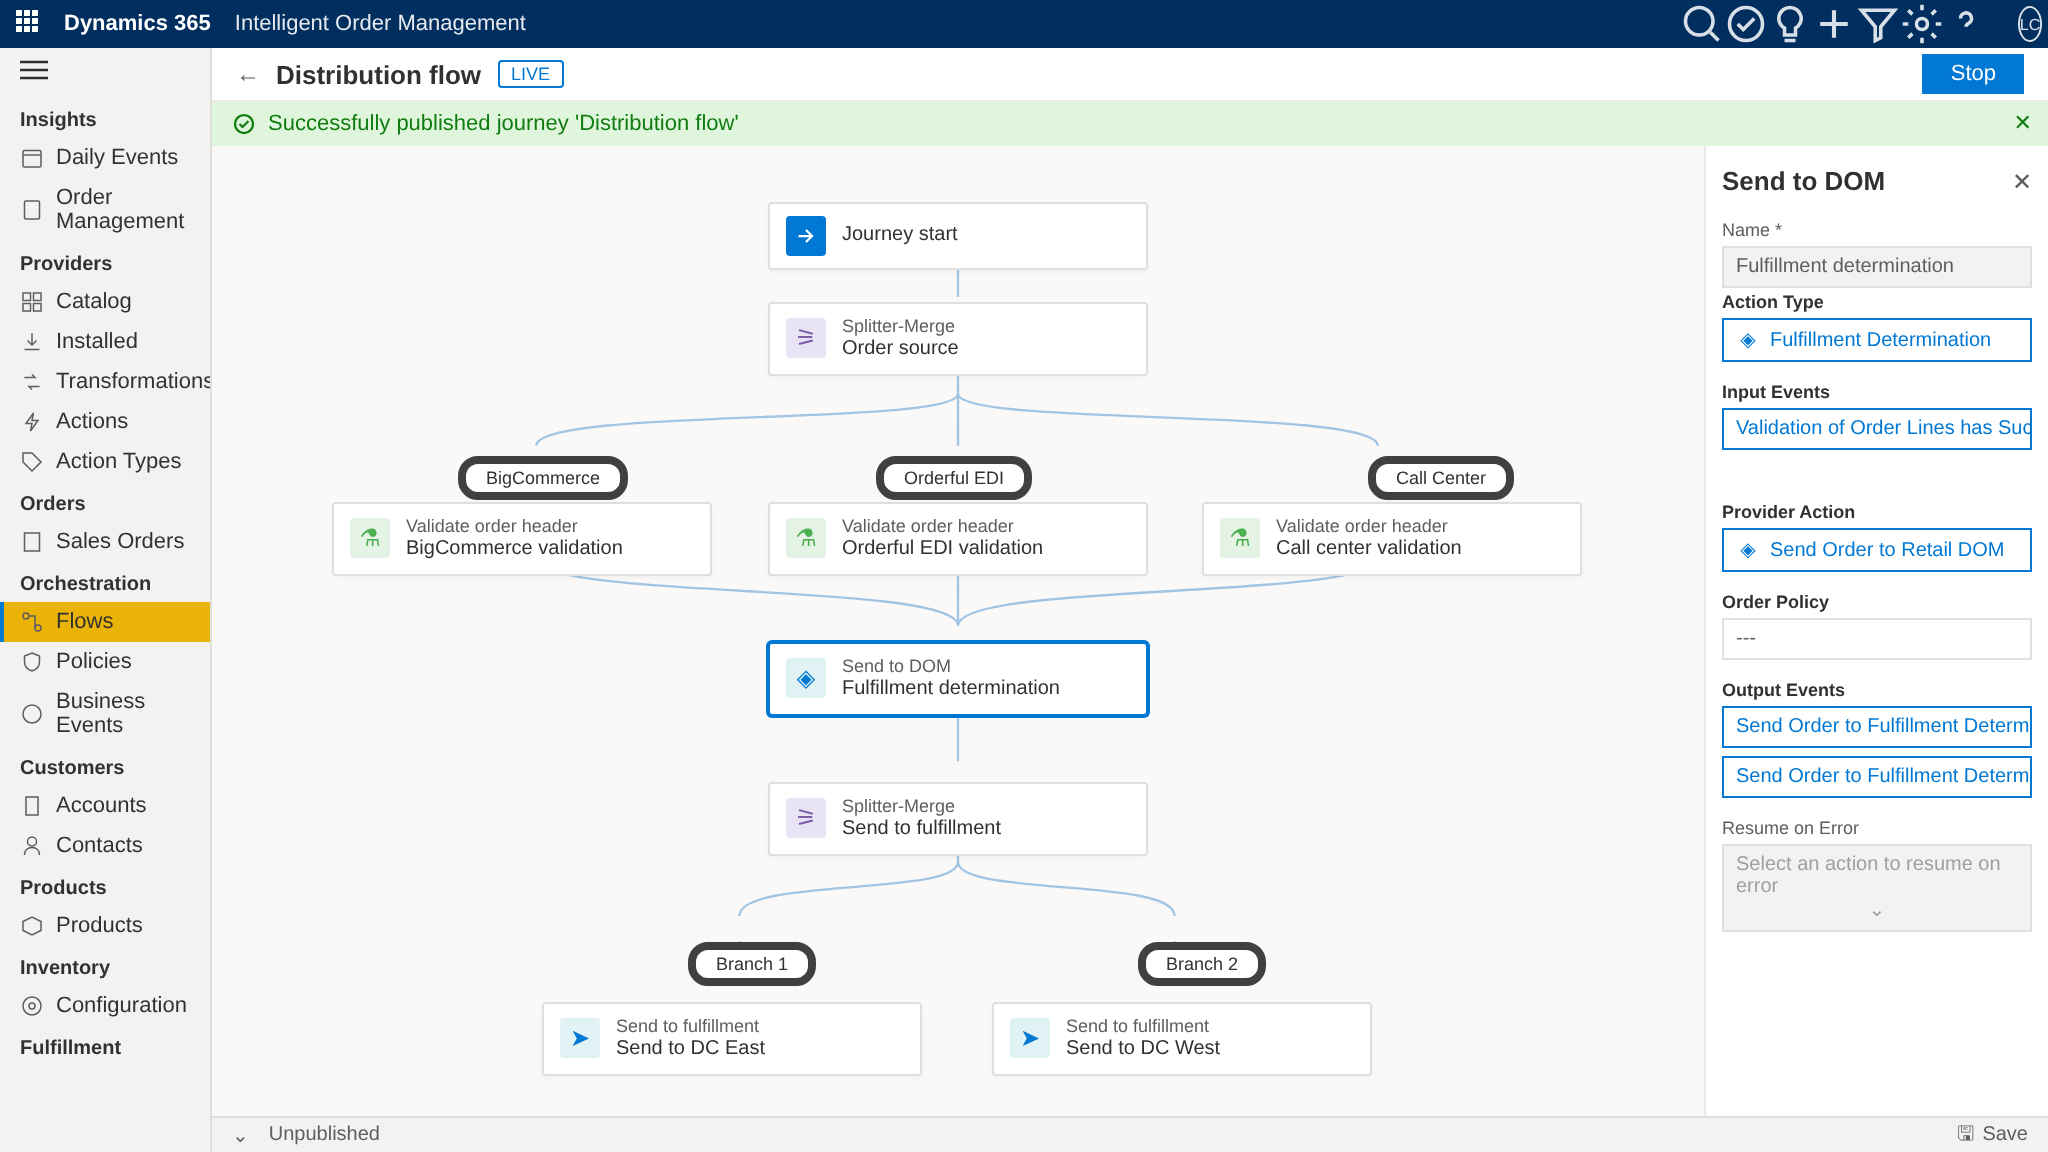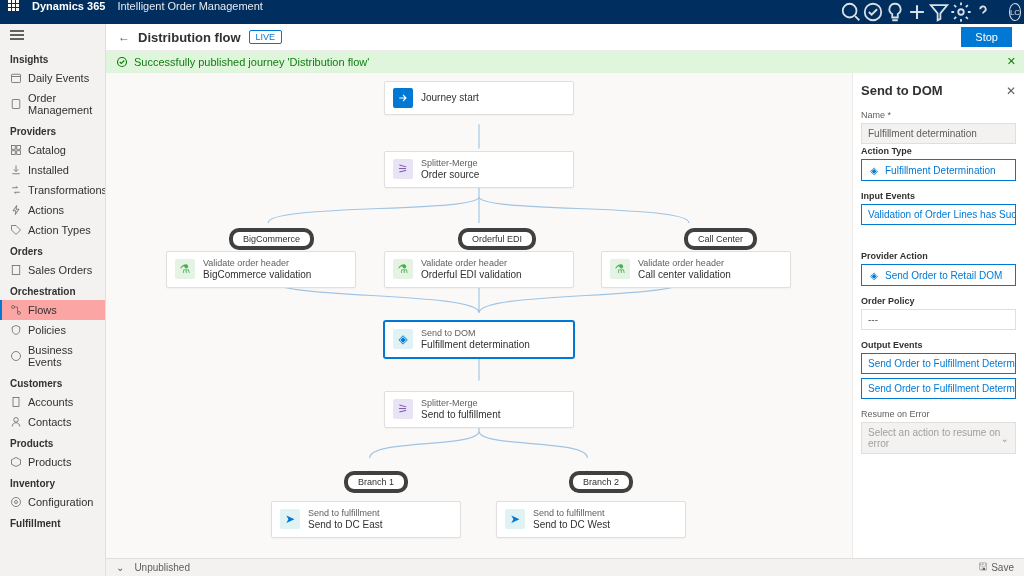--- a/index.html
+++ b/index.html
@@ -1,33 +1,33 @@
 <!DOCTYPE html>
 <html><head>
 <meta charset="utf-8">
 <style>
 * { margin: 0; padding: 0; box-sizing: border-box; font-family: "Segoe UI", -apple-system, sans-serif; }
 body { width: 1024px; height: 576px; overflow: hidden; background: #fff; font-size: 12px; color: #323130; }
 
 
-.topbar { height: 24px; background: #002e5f; display: flex; align-items: flex-start; color: #fff; font-size: 11px; padding: 0 8px; }
+.topbar { height: 24px; background: #002e5f; display: flex; align-items: center; color: #fff; font-size: 11px; padding: 0 8px; }
 .topbar .waffle { width: 14px; height: 14px; margin-right: 10px; display: grid; grid-template-columns: repeat(3,3px); grid-template-rows: repeat(3,3px); gap: 1px; }
 .topbar .waffle span { background: #fff; }
 .topbar .brand { font-weight: 600; margin-right: 12px; }
 .topbar .app { opacity: .9; }
 .topbar .spacer { flex: 1; }
 .topbar .ticon { width: 22px; height: 24px; display: flex; align-items: center; justify-content: center; opacity: .85; }
 .topbar .avatar { width: 18px; height: 18px; border-radius: 50%; border: 1px solid #fff; display: flex; align-items: center; justify-content: center; font-size: 8px; margin-left: 20px; }
 
 
 .sidebar { position: absolute; top: 24px; left: 0; width: 106px; bottom: 0; background: #f3f2f1; border-right: 1px solid #e1dfdd; overflow: hidden; font-size: 11px; }
 .sidebar .hamburger { padding: 6px 10px; }
 .sb-section { padding: 6px 10px 3px; font-weight: 600; font-size: 10px; color: #323130; }
 .sb-item { display: flex; align-items: center; padding: 4px 10px; gap: 6px; color: #323130; cursor: pointer; }
-.sb-item.active { background: #fca5a5; border-left: 2px solid #0078d4; padding-left: 8px; }
+.sb-item.active { background: #eab308; border-left: 2px solid #0078d4; padding-left: 8px; }
 .sb-item .sicon { width: 12px; height: 12px; display: flex; align-items: center; justify-content: center; color: #605e5c; }
 .sb-item .sicon svg { width: 12px; height: 12px; }
 
 
 .page { position: absolute; top: 24px; left: 106px; right: 0; bottom: 0; display: flex; flex-direction: column; }
 .page-header { height: 27px; display: flex; align-items: center; padding: 0 12px; border-bottom: 1px solid #edebe9; }
 .page-header .title { font-size: 13px; font-weight: 600; margin-right: 8px; }
 .live-badge { border: 1px solid #0078d4; color: #0078d4; font-size: 9px; padding: 1px 6px; border-radius: 2px; }
 .page-header .spacer { flex: 1; }
 .btn-primary { background: #0078d4; color: #fff; border: none; padding: 4px 14px; font-size: 11px; cursor: pointer; }
@@ -60,21 +60,21 @@
 
 
 .props-header { display: flex; align-items: center; justify-content: space-between; margin-bottom: 12px; }
 .props-header h3 { font-size: 13px; font-weight: 600; }
 .props-header .close { cursor: pointer; color: #605e5c; font-size: 12px; }
 .plabel { font-size: 9px; color: #605e5c; margin-bottom: 3px; margin-top: 8px; }
 .pinput { width: 100%; border: 1px solid #e1dfdd; background: #f3f2f1; padding: 4px 6px; font-size: 10px; color: #605e5c; }
 .pbox { width: 100%; border: 1px solid #0078d4; padding: 4px 6px; font-size: 10px; color: #0078d4; display: flex; align-items: center; gap: 5px; margin-bottom: 4px; background: #fff; overflow: hidden; text-overflow: ellipsis; white-space: nowrap; }
 .pbox .bicon { width: 12px; height: 12px; display: flex; align-items: center; justify-content: center; flex-shrink: 0; }
 .pplain { width: 100%; border: 1px solid #e1dfdd; padding: 4px 6px; font-size: 10px; color: #605e5c; background: #fff; }
-.pselect { width: 100%; border: 1px solid #e1dfdd; padding: 4px 6px; font-size: 10px; color: #a19f9d; background: #f3f2f1; display: flex; justify-content: space-between; align-items: center; }
+.pselect { width: 100%; border: 1px solid #e1dfdd; padding: 4px 6px; font-size: 10px; color: #a19f9d; background: #f3f2f1; display: flex; justify-content: space-between; align-items: center; flex-direction: column; }
 
 
 .footer { position: absolute; left: 106px; right: 0; bottom: 0; height: 18px; background: #f3f2f1; border-top: 1px solid #e1dfdd; display: flex; align-items: center; font-size: 10px; color: #605e5c; padding: 0 10px; }
 .footer .spacer { flex: 1; }
 </style>
 </head>
 <body>
 
 <div class="topbar">
   <div class="waffle">
@@ -309,41 +309,41 @@
       <svg class="lines" viewBox="0 0 746 520">
         <path d="M373 53 V78"></path>
         <path d="M373 112 V128 M373 128 C373 145 155 135 155 155 M373 128 V155 M373 128 C373 145 590 135 590 155"></path>
         <path d="M155 168 V178 M373 168 V178 M590 168 V178"></path>
         <path d="M155 213 C155 235 373 225 373 248 M373 213 V248 M590 213 C590 235 373 225 373 248"></path>
         <path d="M373 283 V318"></path>
         <path d="M373 353 V370 M373 370 C373 388 260 378 260 398 M373 370 C373 388 485 378 485 398"></path>
         <path d="M260 411 V428 M485 411 V428"></path>
       </svg>
 
-      <div class="node" style="left:278px; top:8px;">
+      <div class="node" style="left:278px; top:28px;">
         <div class="nicon blue">
             <svg width="12" height="12" viewBox="0 0 16 16" fill="#fff">
               <path d="M3 8h8M8 4l4 4-4 4" stroke="#fff" stroke-width="1.5" fill="none"></path>
             </svg>
           </div>
         <div class="ntext">
             <span class="ntitle">Journey start</span>
           </div>
       </div>
 
       <div class="node" style="left:278px; top:78px;">
         <div class="nicon lav">⚞</div>
         <div class="ntext">
             <span class="nsub">Splitter-Merge</span>
             <span class="ntitle">Order source</span>
           </div>
       </div>
 
       <div class="pill" style="left:123px; top:155px;">BigCommerce</div>
-      <div class="pill" style="left:352px; top:155px;">Orderful EDI</div>
+      <div class="pill" style="left:332px; top:155px;">Orderful EDI</div>
       <div class="pill" style="left:578px; top:155px;">Call Center</div>
 
       <div class="node" style="left:60px; top:178px;">
         <div class="nicon green">⚗</div>
         <div class="ntext">
             <span class="nsub">Validate order header</span>
             <span class="ntitle">BigCommerce validation</span>
           </div>
       </div>
       <div class="node" style="left:278px; top:178px;">

